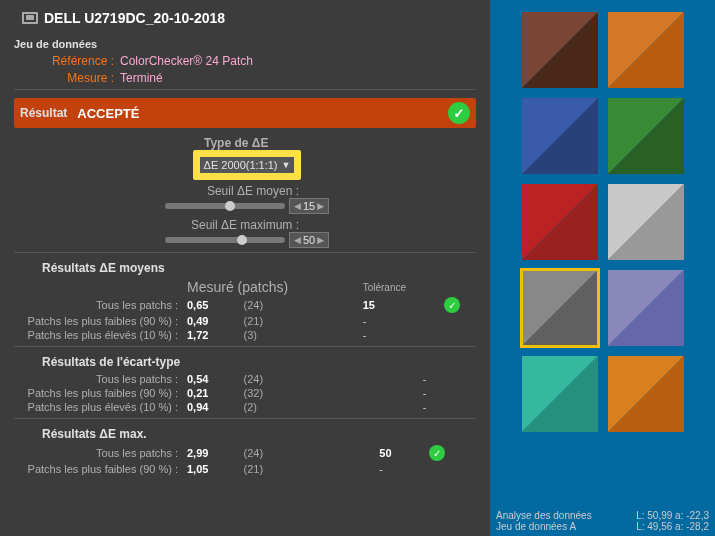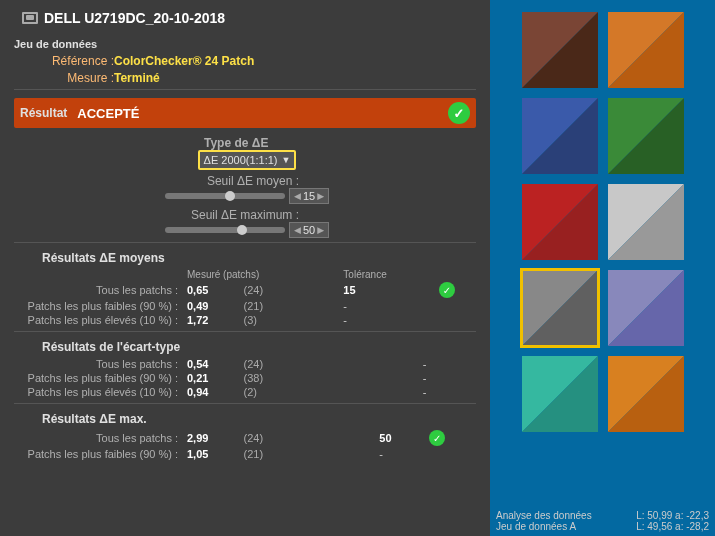--- a/index.html
+++ b/index.html
@@ -59,28 +59,28 @@
       color: #e0e0e0;
       margin-bottom: 4px;
     }
     .field-row {
       display: flex;
       align-items: center;
       margin-bottom: 3px;
       padding-left: 10px;
     }
     .field-label {
-      color: #fdba74;
+      color: #f97316;
       text-align: right;
       min-width: 90px;
-      margin-right: 0;
+      margin-right: 6px;
     }
     .field-value {
-      color: #fde047;
-      font-weight: bold;
+      color: #f9a8d4;
+      font-weight: normal;
     }
     .result-section {
       display: flex;
       align-items: center;
       margin: 8px 0;
       padding: 4px 6px;
       background: #c2410c;
       border-radius: 2px;
     }
     .result-label {
@@ -114,21 +114,21 @@
       flex-direction: column;
     }
     .delta-label {
       color: #b0b0b0;
       min-width: 110px;
       text-align: right;
       margin-right: 6px;
     }
     .dropdown {
       background: #555;
-      border: 2px solid #fde047;
+      border: 7px solid #fde047;
       color: #e0e0e0;
       font-size: 11px;
       padding: 2px 4px;
       border-radius: 2px;
       display: flex;
       align-items: center;
     }
     .dropdown-arrow {
       margin-left: 4px;
       font-size: 9px;
@@ -319,21 +319,21 @@
       </div>
     </div>
 
     <div class="divider"></div>
 
     <div class="data-section-title">Résultats ΔE moyens</div>
     <table class="data-table">
       <thead>
         <tr>
           <td style="width:170px;"></td>
-          <td style="color:#b0b0b0;font-size:10px;">Mesuré (patchs)</td>
+          <td style="color:#b0b0b0;font-size:14px;">Mesuré (patchs)</td>
           <td style="color:#b0b0b0;font-size:10px;padding-left:10px;">Tolérance</td>
           <td></td>
         </tr>
       </thead>
       <tbody>
         <tr>
           <td class="row-label">Tous les patchs :</td>
           <td><span class="val">0,65</span>&nbsp;<span class="val-paren">(24)</span></td>
           <td style="padding-left:10px;"><span class="tolerance">15</span></td>
           <td><div class="check-small">✓</div></td>
@@ -359,21 +359,21 @@
     <table class="data-table">
       <tbody>
         <tr>
           <td class="row-label" style="width:170px;">Tous les patchs :</td>
           <td><span class="val">0,54</span>&nbsp;<span class="val-paren">(24)</span></td>
           <td style="padding-left:10px;"><span>-</span></td>
           <td></td>
         </tr>
         <tr>
           <td class="row-label">Patchs les plus faibles (90 %) :</td>
-          <td><span class="val">0,21</span>&nbsp;<span class="val-paren">(38)</span></td>
+          <td><span class="val">0,21</span>&nbsp;<span class="val-paren">(32)</span></td>
           <td style="padding-left:10px;"><span>-</span></td>
           <td></td>
         </tr>
         <tr>
           <td class="row-label">Patchs les plus élevés (10 %) :</td>
           <td><span class="val">0,94</span>&nbsp;<span class="val-paren">(2)</span></td>
           <td style="padding-left:10px;"><span>-</span></td>
           <td></td>
         </tr>
       </tbody>

